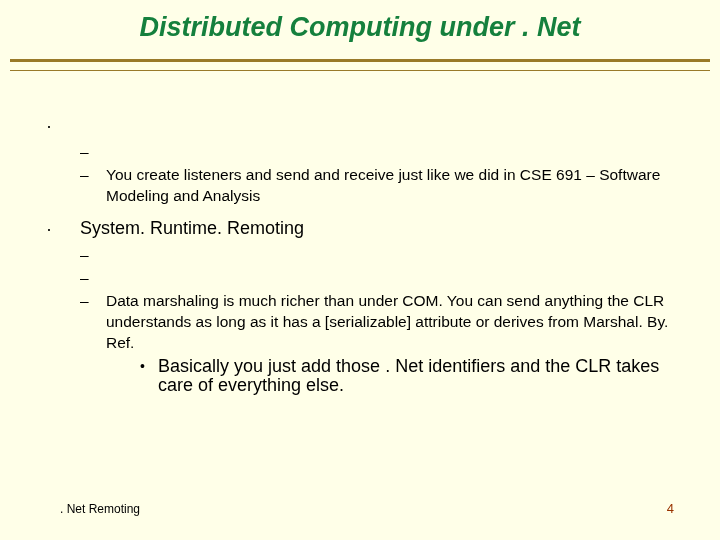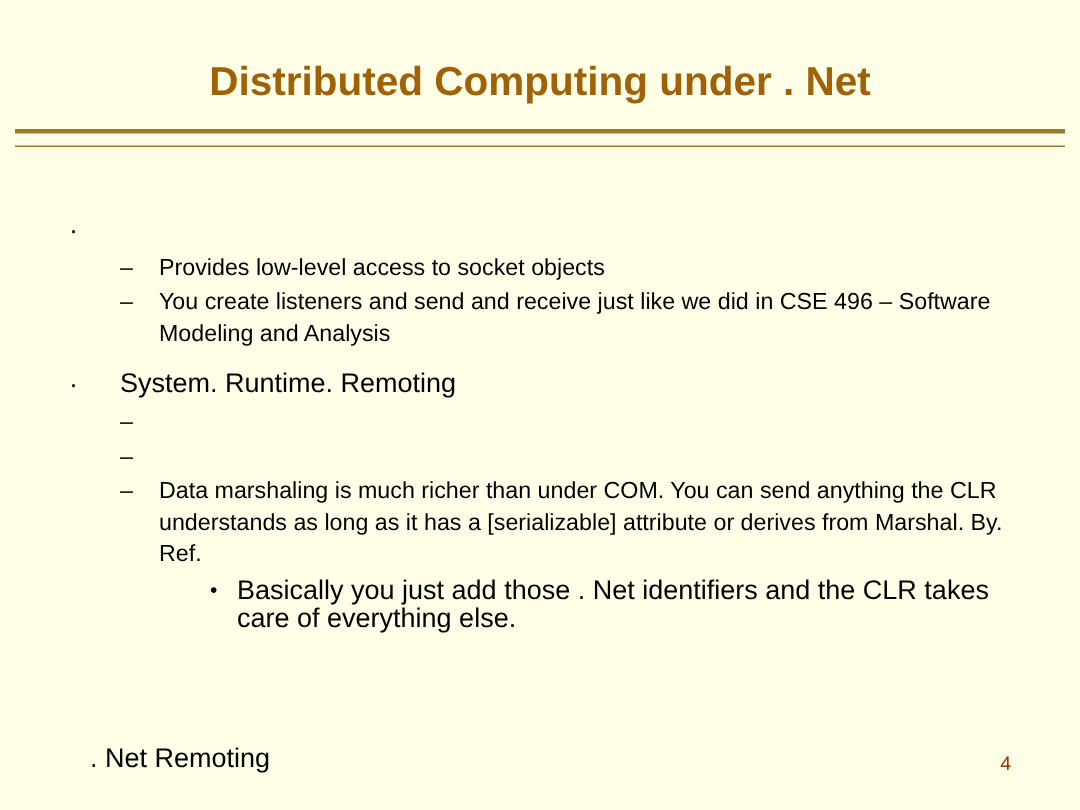--- a/index.html
+++ b/index.html
@@ -11,26 +11,27 @@
     font-family: Verdana, Geneva, sans-serif;
     overflow: hidden;
   }
   .slide {
     position: relative;
     width: 720px;
     height: 540px;
     box-sizing: border-box;
   }
   .title {
-    color: #a16207;
+    color: #15803d;
     font-weight: bold;
     font-size: 27px;
     text-align: center;
-    padding-top: 39px;
+    padding-top: 12px;
     padding-bottom: 8px;
+    font-style: italic;
   }
   .rule {
     margin: 0 10px;
   }
   .rule-thick {
     border: none;
     border-top: 3px solid #997a29;
     margin-bottom: 2px;
   }
   .rule-thin {
@@ -92,21 +93,21 @@
     line-height: 19px;
   }
   .l3 .text {
     font-size: 18px;
     line-height: 19px;
   }
   .footer-left {
     position: absolute;
     left: 60px;
     bottom: 24px;
-    font-size: 18px;
+    font-size: 12px;
     color: #000;
   }
   .footer-right {
     position: absolute;
     right: 46px;
     bottom: 24px;
     font-size: 13px;
     color: #993300;
   }
 </style>
@@ -123,25 +124,24 @@
   </div>
 
   <div class="content">
 
     <div class="l1">
       <div class="bullet">·</div>
     </div>
     <div class="l2-group">
       <div class="l2">
         <div class="bullet">–</div>
-        <div class="text">Provides low-level access to socket objects</div>
       </div>
       <div class="l2">
         <div class="bullet">–</div>
-        <div class="text">You create listeners and send and receive just like we did in CSE 496 – Software Modeling and Analysis</div>
+        <div class="text">You create listeners and send and receive just like we did in CSE 691 – Software Modeling and Analysis</div>
       </div>
     </div>
 
     <div class="l1">
       <div class="bullet">·</div>
       <div class="text">System. Runtime. Remoting</div>
     </div>
     <div class="l2-group">
       <div class="l2">
         <div class="bullet">–</div>

